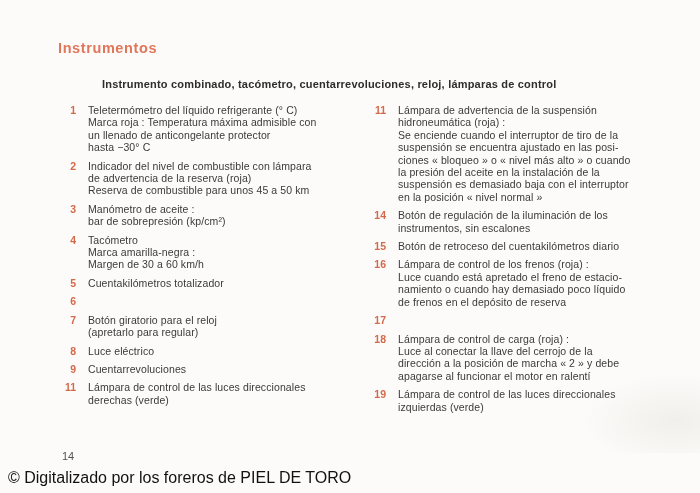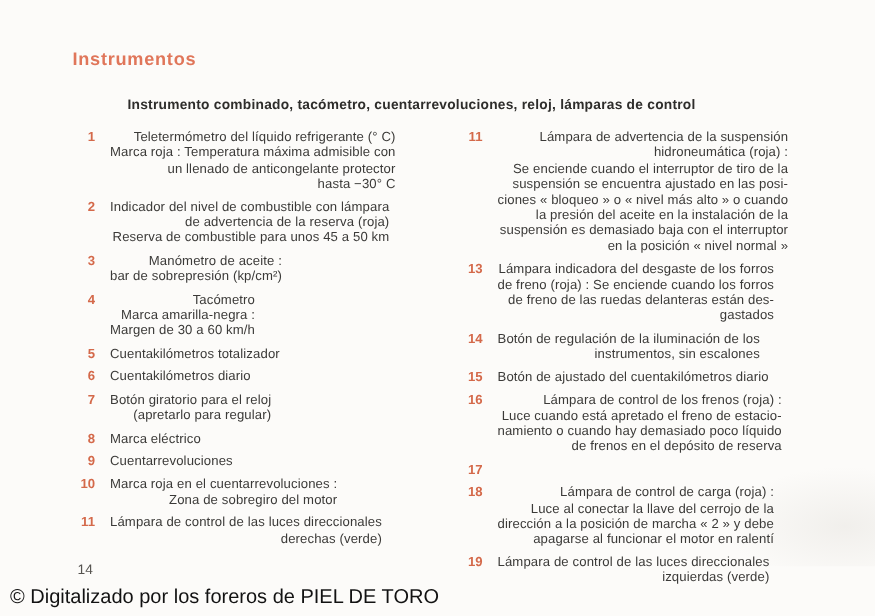--- a/index.html
+++ b/index.html
@@ -34,21 +34,21 @@
   .col-right { left:370px; width:300px; }
   .item {
     display:flex; align-items:flex-start;
     margin-bottom:6px;
     font-size:10.5px; line-height:12.4px; color:#3b3a38;
   }
   .num {
     flex:0 0 16px; text-align:right; margin-right:12px;
     color:#d4694a; font-weight:bold;
   }
-  .txt { white-space:pre-line; letter-spacing:0.1px;text-align:right; }
+  .txt { white-space:pre-line; letter-spacing:0.1px; }
   .pagenum {
     position:absolute; left:62px; top:450px;
     font-size:11px; color:#55534f;
   }
   .watermark {
     position:absolute; left:8px; top:469px;
     font-size:16px; color:#121212;
     font-family:"Liberation Sans", sans-serif;
   }
 </style>
@@ -85,73 +85,60 @@
         <div class="txt">Tacómetro
 Marca amarilla-negra :
 Margen de 30 a 60 km/h</div>
       </div>
       <div class="item">
         <span class="num">5</span>
         <div class="txt">Cuentakilómetros totalizador</div>
       </div>
       <div class="item">
         <span class="num">6</span>
-        <div class="txt">Cuentakilómetros diario</div>
       </div>
       <div class="item">
         <span class="num">7</span>
         <div class="txt">Botón giratorio para el reloj
 (apretarlo para regular)</div>
       </div>
       <div class="item">
         <span class="num">8</span>
-        <div class="txt">Marca eléctrico</div>
+        <div class="txt">Luce eléctrico</div>
       </div>
       <div class="item">
         <span class="num">9</span>
         <div class="txt">Cuentarrevoluciones</div>
-      </div>
-      <div class="item">
-        <span class="num">10</span>
-        <div class="txt">Marca roja en el cuentarrevoluciones :
-Zona de sobregiro del motor</div>
       </div>
       <div class="item">
         <span class="num">11</span>
         <div class="txt">Lámpara de control de las luces direccionales
 derechas (verde)</div>
       </div>
     </div>
   <div class="col col-right" id="col-right">
       <div class="item">
         <span class="num">11</span>
         <div class="txt">Lámpara de advertencia de la suspensión
 hidroneumática (roja) :
 Se enciende cuando el interruptor de tiro de la
 suspensión se encuentra ajustado en las posi-
 ciones « bloqueo » o « nivel más alto » o cuando
 la presión del aceite en la instalación de la
 suspensión es demasiado baja con el interruptor
 en la posición « nivel normal »</div>
       </div>
       <div class="item">
-        <span class="num">13</span>
-        <div class="txt">Lámpara indicadora del desgaste de los forros
-de freno (roja) : Se enciende cuando los forros
-de freno de las ruedas delanteras están des-
-gastados</div>
-      </div>
-      <div class="item">
         <span class="num">14</span>
         <div class="txt">Botón de regulación de la iluminación de los
 instrumentos, sin escalones</div>
       </div>
       <div class="item">
         <span class="num">15</span>
-        <div class="txt">Botón de ajustado del cuentakilómetros diario</div>
+        <div class="txt">Botón de retroceso del cuentakilómetros diario</div>
       </div>
       <div class="item">
         <span class="num">16</span>
         <div class="txt">Lámpara de control de los frenos (roja) :
 Luce cuando está apretado el freno de estacio-
 namiento o cuando hay demasiado poco líquido
 de frenos en el depósito de reserva</div>
       </div>
       <div class="item">
         <span class="num">17</span>

